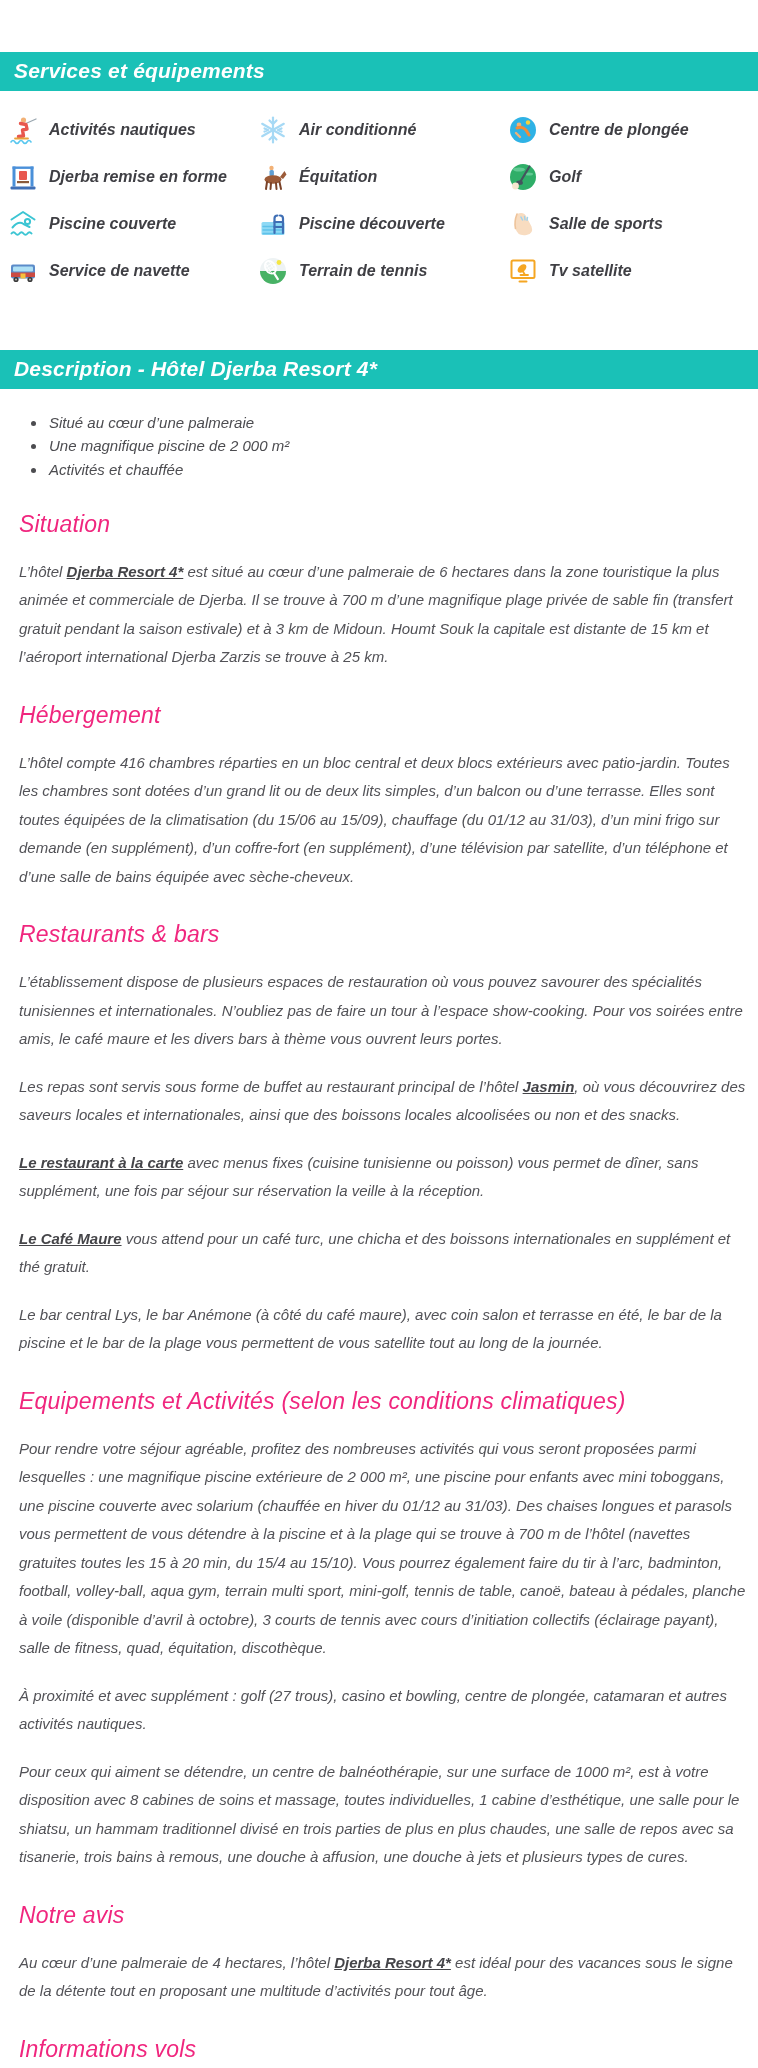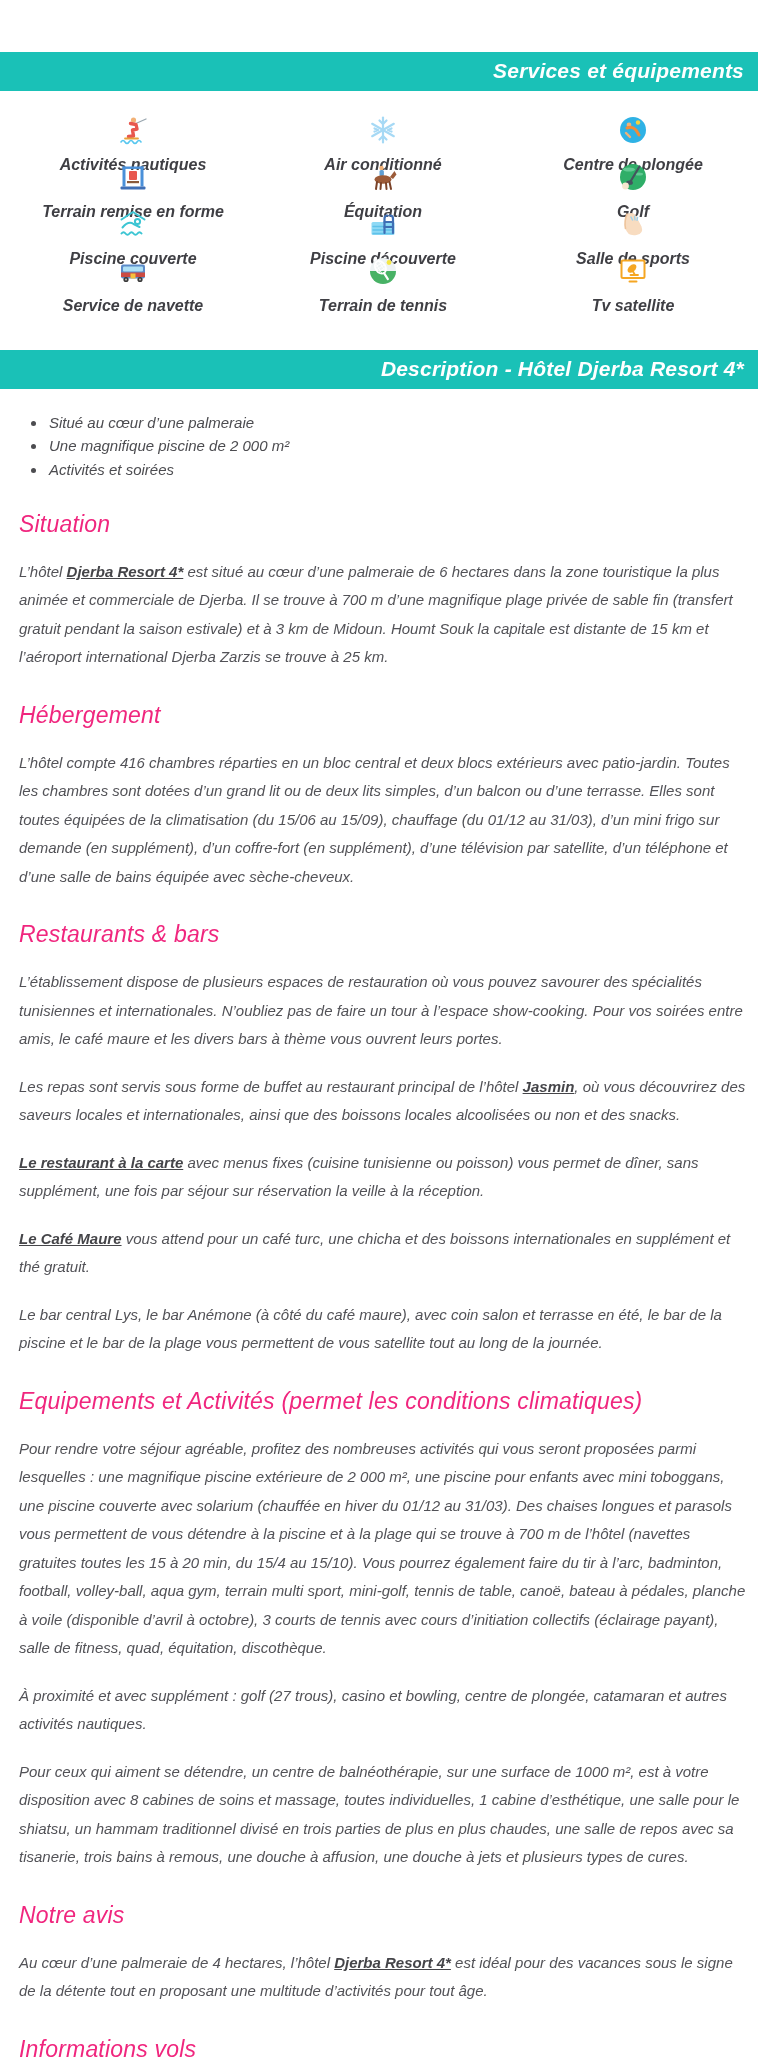--- a/index.html
+++ b/index.html
@@ -12,33 +12,32 @@
     font-style: italic;
     color: #525257;
   }
   .bar {
     background: #1ac1b7;
     color: #ffffff;
     font-weight: 700;
     font-size: 21px;
     padding: 7px 14px 8px 14px;
     letter-spacing: .2px;
-    text-align: right;
   }
   .bar-services { margin-top: 52px; }
   .bar-description { margin-top: 64px; }
 
   
   .services-grid {
     display: grid;
     grid-template-columns: repeat(3, 1fr);
     row-gap: 17px;
     padding: 24px 0 0 8px;
   }
-  .svc-item { display:flex; align-items:center; gap:11px; height:30px;flex-direction:column; }
+  .svc-item { display:flex; align-items:center; gap:11px; height:30px; }
   .svc-icon { width:30px; height:30px; flex:0 0 30px; display:inline-block; }
   .svc-icon svg { width:30px; height:30px; display:block; }
   .svc-label { font-weight:700; font-size:16px; color:#3f3f44; white-space:nowrap; }
 
   
   .content { padding: 0 8px 0 19px; }
   .highlights {
     margin: 22px 0 0 0;
     padding: 0 0 0 28px;
     font-size: 15px;
@@ -113,21 +112,21 @@
       <span class="svc-icon">
         <svg viewBox="0 0 30 30">
           <rect x="4.5" y="4.5" width="21" height="2.4" fill="#4a90d9"></rect>
           <rect x="4.5" y="4.5" width="3" height="20" fill="#4a90d9"></rect>
           <rect x="22.5" y="4.5" width="3" height="20" fill="#4a90d9"></rect>
           <rect x="11" y="9" width="8" height="9" rx="1" fill="#e8574e"></rect>
           <rect x="9" y="19" width="12" height="2.2" fill="#8a5a3b"></rect>
           <rect x="2.5" y="24.5" width="25" height="3" rx="1" fill="#3f6fb5"></rect>
         </svg>
       </span>
-      <span class="svc-label">Terrain remise en forme</span>
+      <span class="svc-label">Djerba remise en forme</span>
     </div>
     <div class="svc-item">
       <span class="svc-icon">
         <svg viewBox="0 0 30 30">
           <circle cx="13.5" cy="6" r="2.2" fill="#f2b176"></circle>
           <rect x="11.5" y="8" width="4.4" height="6" rx="1.5" fill="#5f9fd4"></rect>
           <ellipse cx="15" cy="17.5" rx="8.5" ry="4.2" fill="#9c5b38"></ellipse>
           <path d="M22 15 l4.5 -6 l2 3.5 l-3.5 4.5 z" fill="#9c5b38"></path>
           <g stroke="#7a4228" stroke-width="2" fill="none" stroke-linecap="round" stroke-linejoin="round">
             <line x1="9" y1="20" x2="8" y2="27"></line>
@@ -249,34 +248,34 @@
   </div>
 
 <div class="bar bar-description">
   <span>Description - Hôtel Djerba Resort 4*</span>
 </div>
 
 <div class="content">
   <ul class="highlights">
       <li>Situé au cœur d’une palmeraie</li>
       <li>Une magnifique piscine de 2 000 m²</li>
-      <li>Activités et soirées</li>
+      <li>Activités et chauffée</li>
     </ul>
   <div id="sections-root">
       <h2 class="section-heading">Situation</h2>
       <p><span>L’hôtel </span><strong>Djerba Resort 4*</strong><span> est situé au cœur d’une palmeraie de 6 hectares dans la zone touristique la plus animée et commerciale de Djerba. Il se trouve à 700 m d’une magnifique plage privée de sable fin (transfert gratuit pendant la saison estivale) et à 3 km de Midoun. Houmt Souk la capitale est distante de 15 km et l’aéroport international Djerba Zarzis se trouve à 25 km.</span></p>
       <h2 class="section-heading">Hébergement</h2>
       <p><span>L’hôtel compte 416 chambres réparties en un bloc central et deux blocs extérieurs avec patio-jardin. Toutes les chambres sont dotées d’un grand lit ou de deux lits simples, d’un balcon ou d’une terrasse. Elles sont toutes équipées de la climatisation (du 15/06 au 15/09), chauffage (du 01/12 au 31/03), d’un mini frigo sur demande (en supplément), d’un coffre-fort (en supplément), d’une télévision par satellite, d’un téléphone et d’une salle de bains équipée avec sèche-cheveux.</span></p>
       <h2 class="section-heading">Restaurants &amp; bars</h2>
       <p><span>L’établissement dispose de plusieurs espaces de restauration où vous pouvez savourer des spécialités tunisiennes et internationales. N’oubliez pas de faire un tour à l’espace show-cooking. Pour vos soirées entre amis, le café maure et les divers bars à thème vous ouvrent leurs portes.</span></p>
       <p><span>Les repas sont servis sous forme de buffet au restaurant principal de l’hôtel </span><strong>Jasmin</strong><span>, où vous découvrirez des saveurs locales et internationales, ainsi que des boissons locales alcoolisées ou non et des snacks.</span></p>
       <p><strong>Le restaurant à la carte</strong><span> avec menus fixes (cuisine tunisienne ou poisson) vous permet de dîner, sans supplément, une fois par séjour sur réservation la veille à la réception.</span></p>
       <p><strong>Le Café Maure</strong><span> vous attend pour un café turc, une chicha et des boissons internationales en supplément et thé gratuit.</span></p>
       <p><span>Le bar central Lys, le bar Anémone (à côté du café maure), avec coin salon et terrasse en été, le bar de la piscine et le bar de la plage vous permettent de vous satellite tout au long de la journée.</span></p>
-      <h2 class="section-heading">Equipements et Activités (permet les conditions climatiques)</h2>
+      <h2 class="section-heading">Equipements et Activités (selon les conditions climatiques)</h2>
       <p><span>Pour rendre votre séjour agréable, profitez des nombreuses activités qui vous seront proposées parmi lesquelles : une magnifique piscine extérieure de 2 000 m², une piscine pour enfants avec mini toboggans, une piscine couverte avec solarium (chauffée en hiver du 01/12 au 31/03). Des chaises longues et parasols vous permettent de vous détendre à la piscine et à la plage qui se trouve à 700 m de l’hôtel (navettes gratuites toutes les 15 à 20 min, du 15/4 au 15/10). Vous pourrez également faire du tir à l’arc, badminton, football, volley-ball, aqua gym, terrain multi sport, mini-golf, tennis de table, canoë, bateau à pédales, planche à voile (disponible d’avril à octobre), 3 courts de tennis avec cours d’initiation collectifs (éclairage payant), salle de fitness, quad, équitation, discothèque.</span></p>
       <p><span>À proximité et avec supplément : golf (27 trous), casino et bowling, centre de plongée, catamaran et autres activités nautiques.</span></p>
       <p><span>Pour ceux qui aiment se détendre, un centre de balnéothérapie, sur une surface de 1000 m², est à votre disposition avec 8 cabines de soins et massage, toutes individuelles, 1 cabine d’esthétique, une salle pour le shiatsu, un hammam traditionnel divisé en trois parties de plus en plus chaudes, une salle de repos avec sa tisanerie, trois bains à remous, une douche à affusion, une douche à jets et plusieurs types de cures.</span></p>
       <h2 class="section-heading">Notre avis</h2>
       <p><span>Au cœur d’une palmeraie de 4 hectares, l’hôtel </span><strong>Djerba Resort 4*</strong><span> est idéal pour des vacances sous le signe de la détente tout en proposant une multitude d’activités pour tout âge.</span></p>
       <h2 class="section-heading">Informations vols</h2>
     </div>
 </div>
 
 </body></html>

